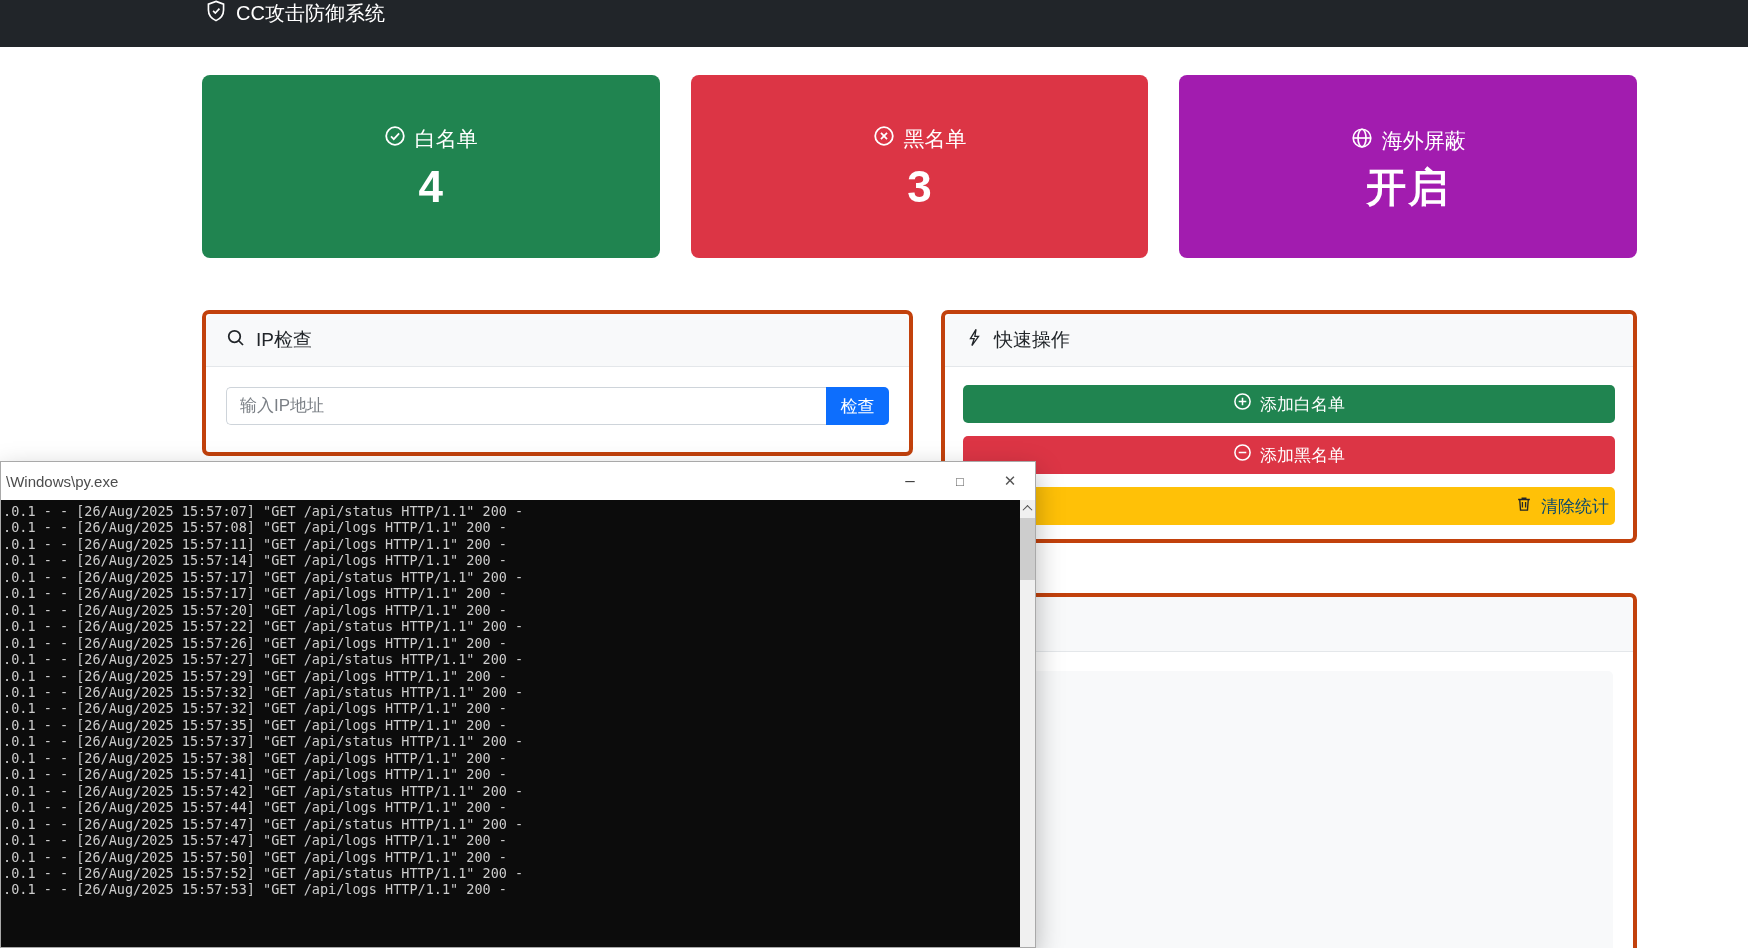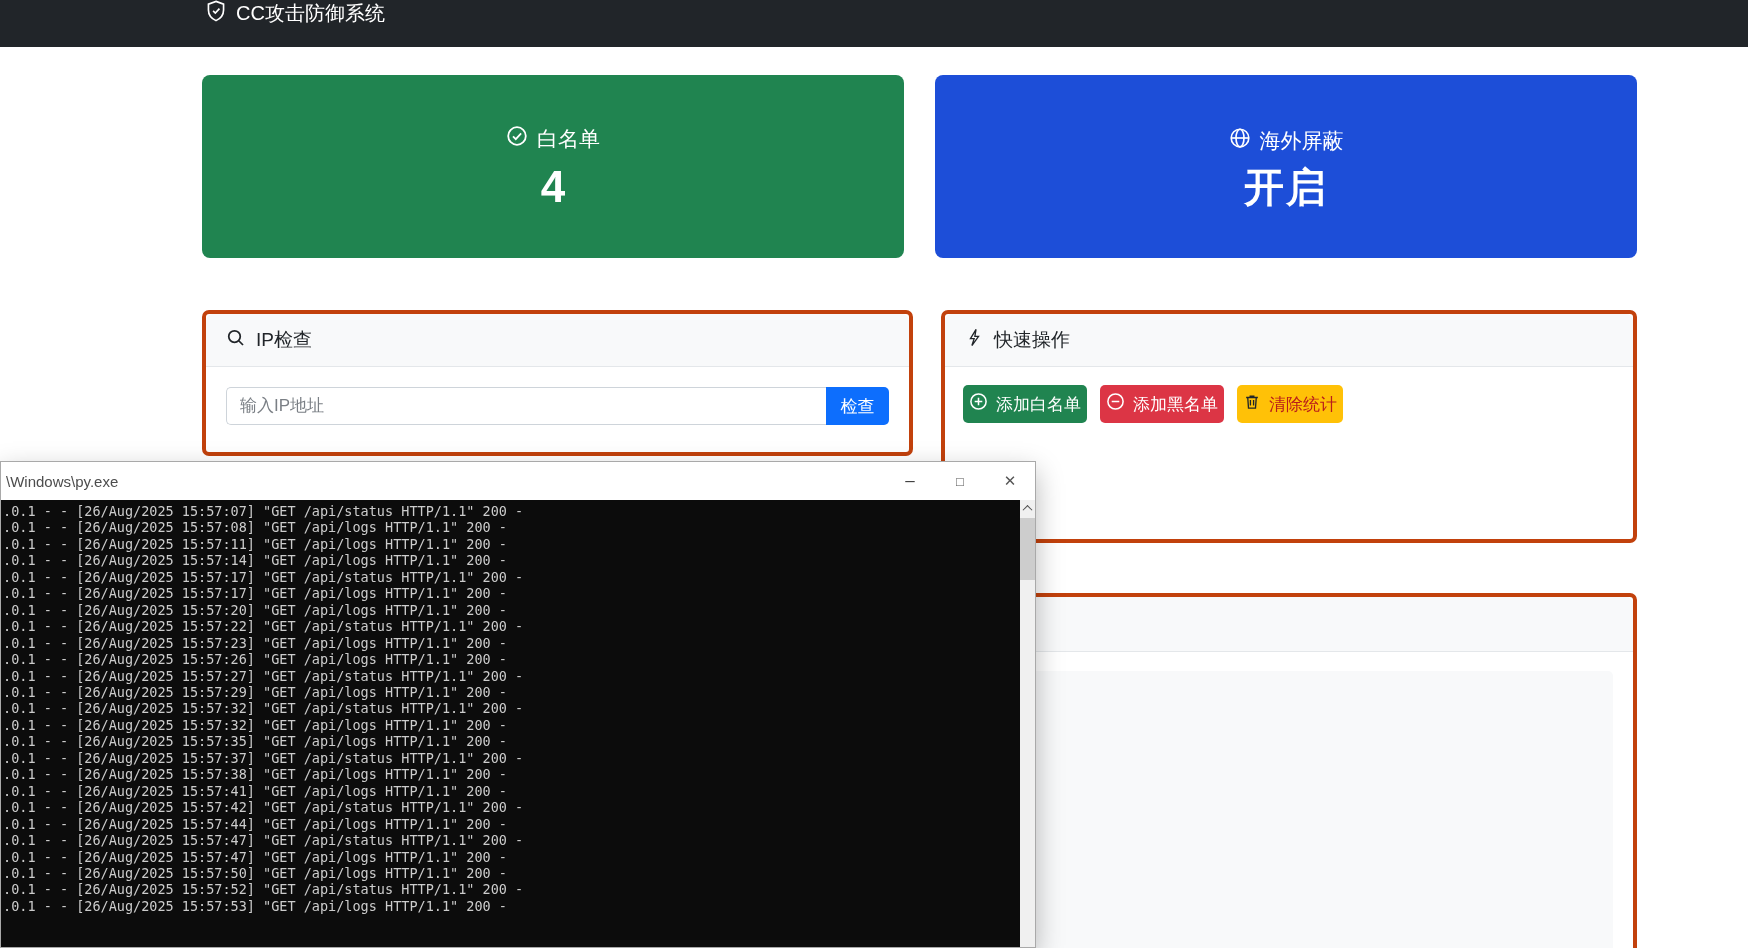--- a/index.html
+++ b/index.html
@@ -17,21 +17,21 @@
   
   .container{position:absolute;left:202px;top:47px;width:1435px;height:901px;}
   
   .cards-row{position:absolute;top:28px;left:0;width:1435px;display:flex;gap:31px;}
   .stat-card{
     flex:1;height:183px;border-radius:8px;color:#fff;
     display:flex;flex-direction:column;align-items:center;justify-content:center;gap:12px;
   }
   .card-green{background:#208450;}
   .card-red{background:#dc3545;}
-  .card-cyan{background:#1d4ed8;}
+  .card-cyan{background:#a21caf;}
   .card-label{font-size:21px;display:flex;align-items:center;gap:9px;}
   .card-value{font-size:44px;font-weight:bold;line-height:1;}
   .card-value.cn{font-size:40px;letter-spacing:2px;}
   
   .panel{
     position:absolute;background:#ffffff;border:4px solid #c2410c;
     border-radius:7px;box-sizing:border-box;
   }
   .panel-header{
     background:#f8f9fa;border-bottom:1px solid #e4e7ea;border-radius:7px 7px 0 0;
@@ -51,29 +51,29 @@
     border-radius:5px 0 0 5px;padding:0 13px;font-size:17px;color:#212529;
     box-sizing:border-box;outline:none;font-family:"Liberation Sans",sans-serif;
   }
   .ip-input::placeholder{color:#7a7f85;}
   .check-btn{
     width:63px;height:38px;background:#0d6efd;color:#fff;border:none;
     border-radius:0 5px 5px 0;font-size:17px;cursor:pointer;
     font-family:"Liberation Sans",sans-serif;
   }
   
-  .quick-body{padding:18px;display:flex;flex-direction:row;gap:13px;}
+  .quick-body{padding:18px;display:flex;flex-direction:column;gap:13px;}
   .qbtn{
     height:38px;border:none;border-radius:5px;color:#fff;font-size:17px;
     display:flex;align-items:center;justify-content:center;gap:8px;cursor:pointer;
     font-family:"Liberation Sans",sans-serif;
   }
   .qbtn-green{background:#208450;}
   .qbtn-red{background:#dc3545;}
-  .qbtn-yellow{background:#ffc107;color:#b91c1c;}
+  .qbtn-yellow{background:#ffc107;color:#0c4a6e;justify-content:flex-end;}
   
   .console-window{
     position:absolute;left:0;top:461px;width:1036px;height:487px;
     background:#0c0c0c;border:1px solid #a9a9a9;box-sizing:border-box;
     box-shadow:0 10px 26px rgba(0,0,0,.28);
   }
   .console-titlebar{
     position:absolute;top:0;left:0;right:0;height:38px;background:#ffffff;
     display:flex;align-items:center;font-size:15px;color:#4d4d4d;padding-left:5px;
   }
@@ -127,20 +127,32 @@
           <svg width="22" height="22" viewBox="0 0 16 16" fill="none" stroke="#ffffff" stroke-width="1.3">
             <circle cx="8" cy="8" r="6.4"></circle>
               <path d="M5.1 8.3l2 2 3.9-4.2"></path>
           </svg>
         </span>
         <span>白名单</span>
       </div>
       <div class="card-value">4</div>
     </div>
 
+    <div class="stat-card card-red">
+      <div class="card-label">
+        <span class="icn">
+          <svg width="22" height="22" viewBox="0 0 16 16" fill="none" stroke="#ffffff" stroke-width="1.3">
+            <circle cx="8" cy="8" r="6.4"></circle>
+              <path d="M5.8 5.8l4.4 4.4M10.2 5.8l-4.4 4.4"></path>
+          </svg>
+        </span>
+        <span>黑名单</span>
+      </div>
+      <div class="card-value">3</div>
+    </div>
 
     <div class="stat-card card-cyan">
       <div class="card-label">
         <span class="icn">
           <svg width="22" height="22" viewBox="0 0 16 16" fill="none" stroke="#ffffff" stroke-width="1.2">
             <circle cx="8" cy="8" r="6.4"></circle>
               <ellipse cx="8" cy="8" rx="2.9" ry="6.4"></ellipse>
               <path d="M1.6 8h12.8"></path>
           </svg>
         </span>
@@ -235,21 +247,20 @@
       <div class="log-line">.0.1 - - [26/Aug/2025 15:57:14] "GET /api/logs HTTP/1.1" 200 -</div>
 
       <div class="log-line">.0.1 - - [26/Aug/2025 15:57:17] "GET /api/status HTTP/1.1" 200 -</div>
 
       <div class="log-line">.0.1 - - [26/Aug/2025 15:57:17] "GET /api/logs HTTP/1.1" 200 -</div>
 
       <div class="log-line">.0.1 - - [26/Aug/2025 15:57:20] "GET /api/logs HTTP/1.1" 200 -</div>
 
       <div class="log-line">.0.1 - - [26/Aug/2025 15:57:22] "GET /api/status HTTP/1.1" 200 -</div>
 
-      <div class="log-line">.0.1 - - [26/Aug/2025 15:57:23] "GET /api/logs HTTP/1.1" 200 -</div>
 
       <div class="log-line">.0.1 - - [26/Aug/2025 15:57:26] "GET /api/logs HTTP/1.1" 200 -</div>
 
       <div class="log-line">.0.1 - - [26/Aug/2025 15:57:27] "GET /api/status HTTP/1.1" 200 -</div>
 
       <div class="log-line">.0.1 - - [26/Aug/2025 15:57:29] "GET /api/logs HTTP/1.1" 200 -</div>
 
       <div class="log-line">.0.1 - - [26/Aug/2025 15:57:32] "GET /api/status HTTP/1.1" 200 -</div>
 
       <div class="log-line">.0.1 - - [26/Aug/2025 15:57:32] "GET /api/logs HTTP/1.1" 200 -</div>

